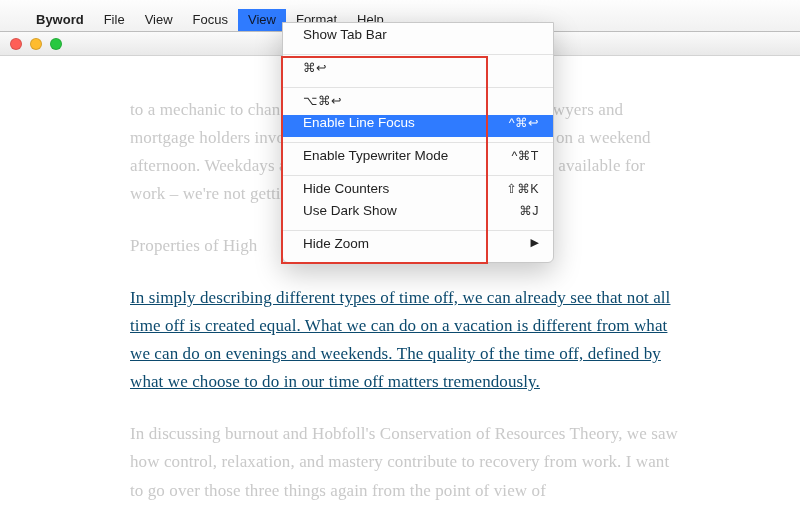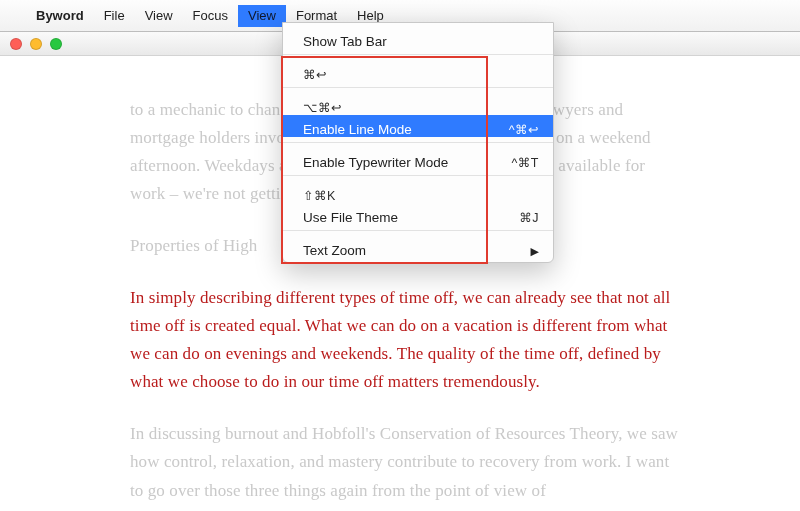--- a/index.html
+++ b/index.html
@@ -9,21 +9,21 @@
     overflow: hidden;
     font-family: -apple-system, "Helvetica Neue", Helvetica, Arial, sans-serif;
     background: #888;
   }
   
   .menubar {
     height: 32px;
     background: linear-gradient(#fdfdfd,#f1f1f1);
     border-bottom: 1px solid #bdbdbd;
     display: flex;
-    align-items: center;
+    align-items: flex-end;
     font-size: 13px;
     color: #222;
     user-select: none;
   }
   .menubar .apple {
     width: 26px;
     text-align: center;
     font-size: 14px;
   }
   .menubar .item {
@@ -62,39 +62,39 @@
   .document {
     padding: 40px 120px 0 130px;
     font-family: Georgia, "Times New Roman", serif;
     font-size: 17px;
     line-height: 1.65;
     color: #333;
     letter-spacing: 0.1px;
   }
   .document p { margin-bottom: 24px; }
   .document .dim { color: #c9c9c9; }
-  .document .focus { color: #b91c1c; }
+  .document .focus { color: #0c4a6e; text-decoration: underline; }
   
   .dropdown {
     position: absolute;
     top: 22px;
     left: 282px;
     width: 272px;
     background: #fdfdfd;
     border: 1px solid #c8c8c8;
     border-radius: 0 0 6px 6px;
     box-shadow: 0 10px 28px rgba(0,0,0,0.22);
     font-size: 13.5px;
     color: #222;
     padding: 4px 0;
     z-index: 50;
   }
   .dropdown .row {
     display: flex;
-    align-items: flex-end;
+    align-items: flex-start;
     height: 22px;
     padding: 0 14px 0 20px;
   }
   .dropdown .row.highlight {
     background: #2f7bff;
     color: #fff;
   }
   .dropdown .row .label { flex: 1; }
   .dropdown .row .short { font-size: 12.5px; letter-spacing: 0.5px; opacity: 0.95; }
   .dropdown .row .arrow { font-size: 11px; }
@@ -146,36 +146,37 @@
   </div>
   <div class="sep"></div>
   <div class="row">
     <span class="short">⌘↩</span>
   </div>
   <div class="sep"></div>
   <div class="row">
     <span class="short">⌥⌘↩</span>
   </div>
   <div class="row highlight">
-    <span class="label">Enable Line Mode</span>
+    <span class="label">Enable Line Focus</span>
     <span class="short">^⌘↩</span>
   </div>
   <div class="sep"></div>
   <div class="row">
     <span class="label">Enable Typewriter Mode</span>
     <span class="short">^⌘T</span>
   </div>
   <div class="sep"></div>
   <div class="row">
+    <span class="label">Hide Counters</span>
     <span class="short">⇧⌘K</span>
   </div>
   <div class="row">
-    <span class="label">Use File Theme</span>
+    <span class="label">Use Dark Show</span>
     <span class="short">⌘J</span>
   </div>
   <div class="sep"></div>
   <div class="row">
-    <span class="label">Text Zoom</span>
+    <span class="label">Hide Zoom</span>
     <span class="arrow">▶</span>
   </div>
 </div>
 
 <div class="rectangle-callout" style="top:56px;left:281px;width:207px;height:208px;"></div>
 
 </body></html>

